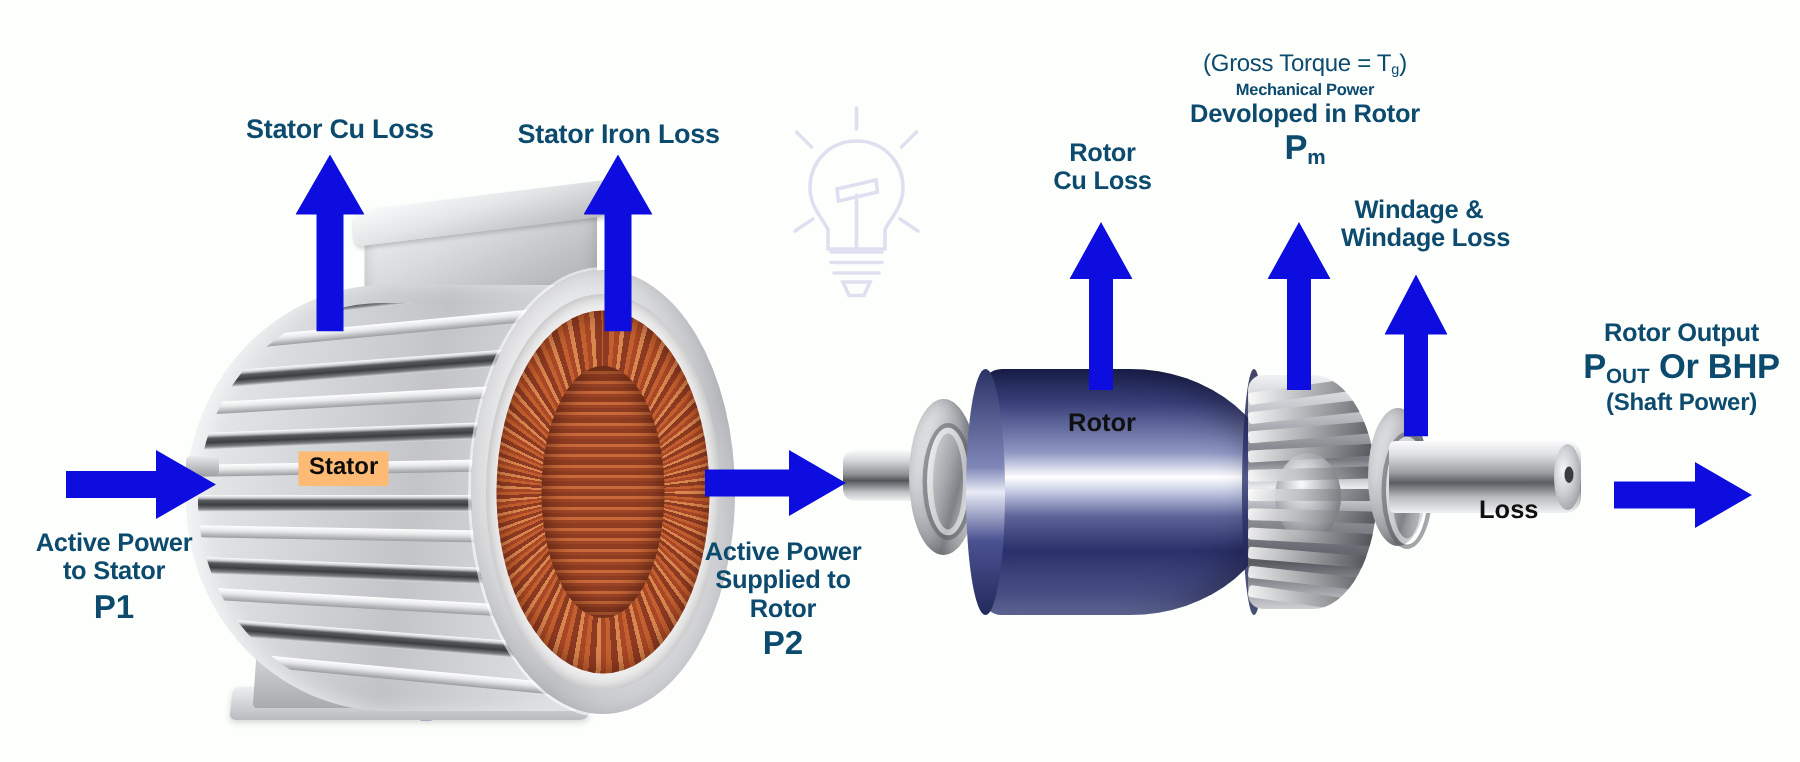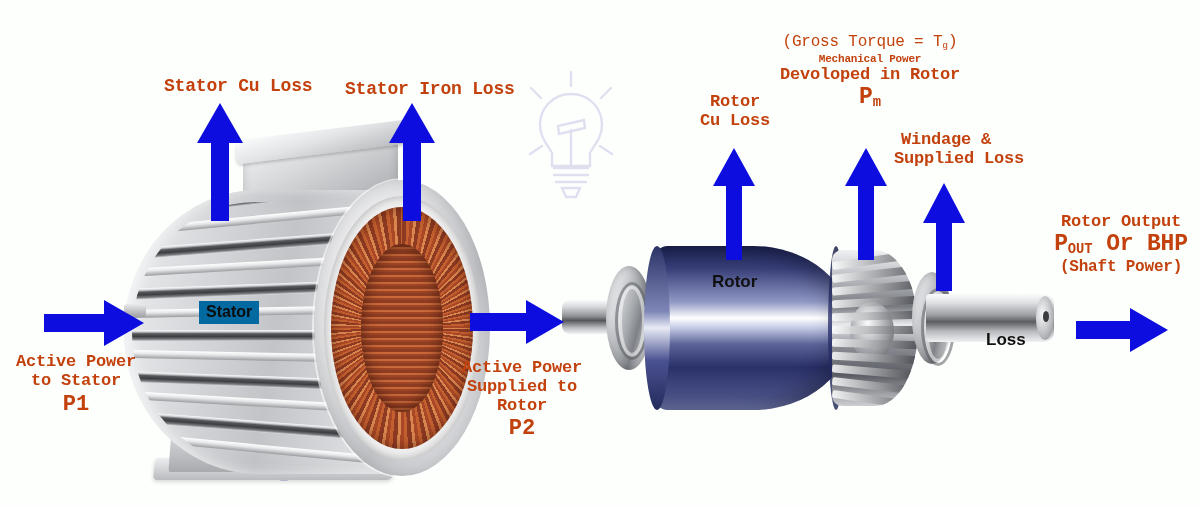--- a/index.html
+++ b/index.html
@@ -17,27 +17,26 @@
   #stage {
     position: absolute;
     inset: 0;
     width: 1200px;
     height: 508px;
   }
 
   
   .lbl {
     position: absolute;
-    color: #c2410c;
+    color: #0c4a6e;
     font-weight: bold;
     text-align: center;
     line-height: 1.12;
     white-space: nowrap;
     letter-spacing: -0.2px;
-    font-family: Liberation Mono, monospace;
   }
   .lbl .big {
     font-size: 1.30em;
     letter-spacing: 0px;
   }
   .lbl .reg {
     font-weight: normal;
   }
   sub {
     font-size: 0.60em;
@@ -371,21 +370,21 @@
     font-weight: bold;
     color: #101010;
   }
   .stator-label {
     position: absolute;
     left: 199px;
     top: 301px;
     font-size: 16px;
     font-weight: bold;
     color: #0c0c0c;
-    background: #0369a1;
+    background: #fdba74;
     padding: 2px 7px 3px 7px;
   }
 </style>
 </head>
 <body>
 
 <div id="stage">
 
   <div class="bulb" style="left:516px; top:68px;">
     <svg width="110" height="135" viewBox="0 0 110 135">
@@ -587,21 +586,21 @@
     </div>
     <div style="font-size:11px; margin-top:1px;">Mechanical Power</div>
     <div style="font-size:17px;">Devoloped in Rotor</div>
     <div style="font-size:23px; margin-top:1px;">
       <span>P</span><sub>m</sub>
     </div>
   </div>
 
   <div class="lbl" style="left:894px; top:130px; font-size:17px; width:104px;">
     <div>Windage &amp;</div>
-    <div>Supplied Loss</div>
+    <div>Windage Loss</div>
   </div>
 
   <div class="lbl" style="left:1046px; top:212px; font-size:17px; width:150px;">
     <div>Rotor Output</div>
     <div style="font-size:23px; margin-top:1px;">
       <span>P</span><sub>OUT</sub><span> Or BHP</span>
     </div>
     <div style="font-size:16px; margin-top:1px;">(Shaft Power)</div>
   </div>
 

